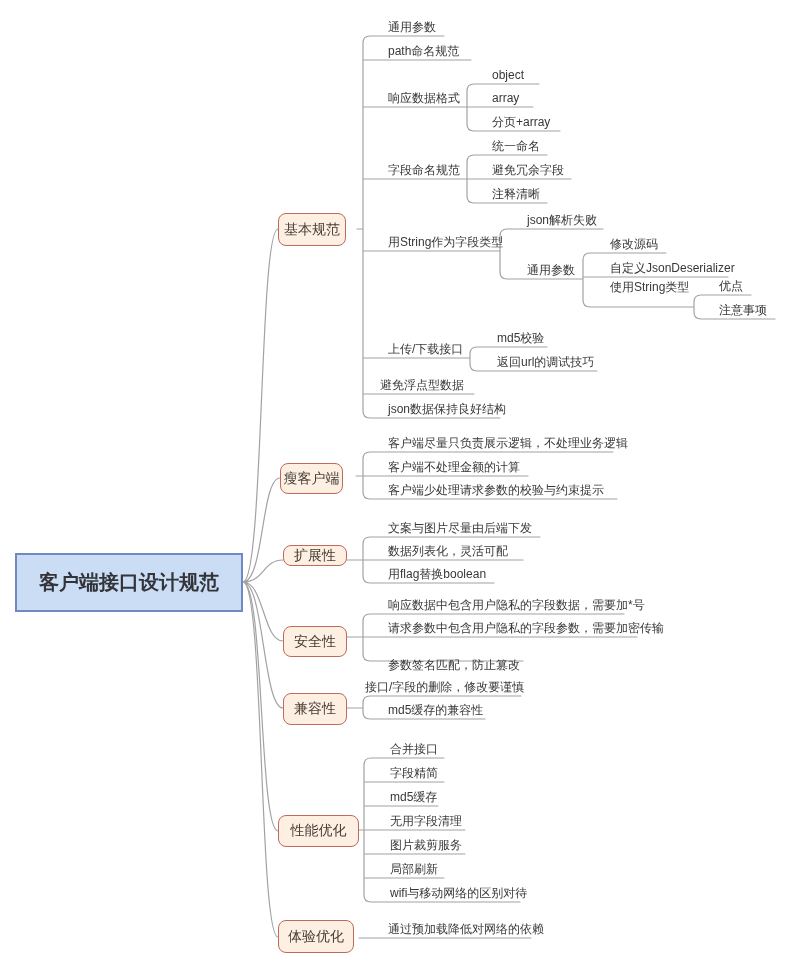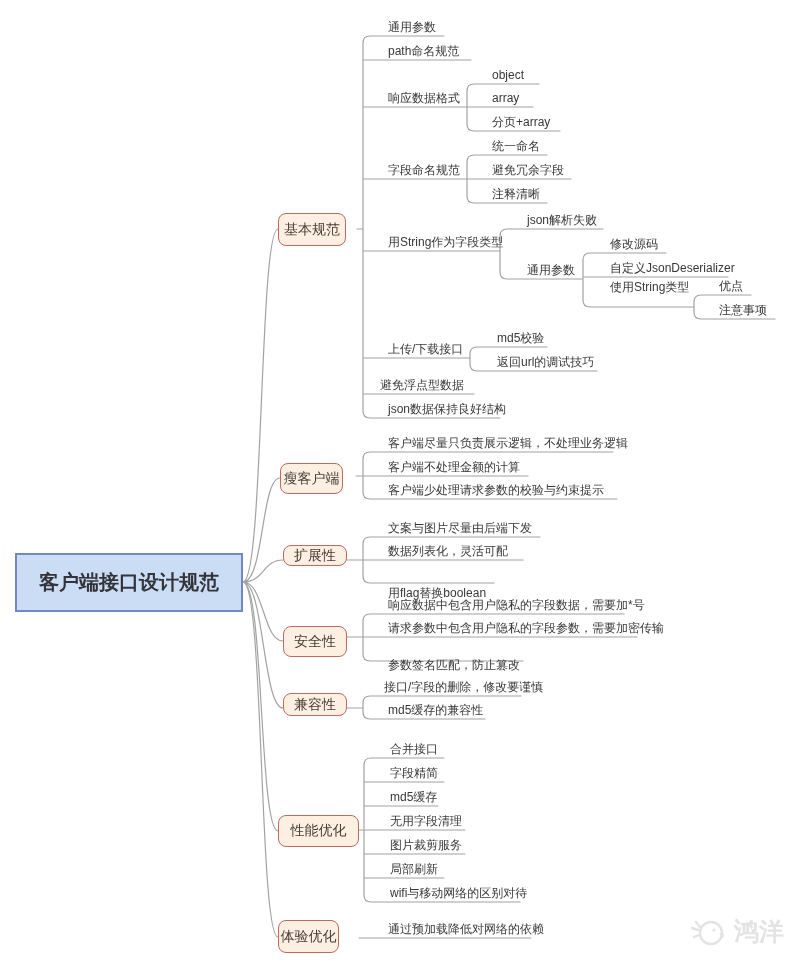--- a/index.html
+++ b/index.html
@@ -90,27 +90,27 @@
   </div>
   <div class="branch" style="left:280px;top:463px;width:63px;height:31px">
     <span>瘦客户端</span>
   </div>
   <div class="branch" style="left:283px;top:545px;width:64px;height:21px">
     <span>扩展性</span>
   </div>
   <div class="branch" style="left:283px;top:626px;width:64px;height:31px">
     <span>安全性</span>
   </div>
-  <div class="branch" style="left:283px;top:693px;width:64px;height:23px">
+  <div class="branch" style="left:283px;top:693px;width:64px;height:32px">
     <span>兼容性</span>
   </div>
   <div class="branch" style="left:278px;top:815px;width:81px;height:32px">
     <span>性能优化</span>
   </div>
-  <div class="branch" style="left:278px;top:920px;width:61px;height:33px">
+  <div class="branch" style="left:278px;top:920px;width:76px;height:33px">
     <span>体验优化</span>
   </div>
 
   <div class="leaf" style="left:388px;top:20px">通用参数</div>
   <div class="leaf" style="left:388px;top:44px">path命名规范</div>
   <div class="leaf" style="left:388px;top:91px">响应数据格式</div>
   <div class="leaf" style="left:492px;top:68px">object</div>
   <div class="leaf" style="left:492px;top:91px">array</div>
   <div class="leaf" style="left:492px;top:115px">分页+array</div>
   <div class="leaf" style="left:388px;top:163px">字段命名规范</div>
@@ -130,42 +130,33 @@
   <div class="leaf" style="left:497px;top:355px">返回url的调试技巧</div>
   <div class="leaf" style="left:380px;top:378px">避免浮点型数据</div>
   <div class="leaf" style="left:388px;top:402px">json数据保持良好结构</div>
 
   <div class="leaf" style="left:388px;top:436px">客户端尽量只负责展示逻辑，不处理业务逻辑</div>
   <div class="leaf" style="left:388px;top:460px">客户端不处理金额的计算</div>
   <div class="leaf" style="left:388px;top:483px">客户端少处理请求参数的校验与约束提示</div>
 
   <div class="leaf" style="left:388px;top:521px">文案与图片尽量由后端下发</div>
   <div class="leaf" style="left:388px;top:544px">数据列表化，灵活可配</div>
-  <div class="leaf" style="left:388px;top:586px">用flag替换boolean</div>
+  <div class="leaf" style="left:388px;top:567px">用flag替换boolean</div>
 
   <div class="leaf" style="left:388px;top:621px">请求参数中包含用户隐私的字段参数，需要加密传输</div>
   <div class="leaf" style="left:388px;top:598px">响应数据中包含用户隐私的字段数据，需要加*号</div>
   <div class="leaf" style="left:388px;top:658px">参数签名匹配，防止篡改</div>
 
-  <div class="leaf" style="left:384px;top:680px">接口/字段的删除，修改要谨慎</div>
+  <div class="leaf" style="left:365px;top:680px">接口/字段的删除，修改要谨慎</div>
   <div class="leaf" style="left:388px;top:703px">md5缓存的兼容性</div>
 
   <div class="leaf" style="left:390px;top:742px">合并接口</div>
   <div class="leaf" style="left:390px;top:766px">字段精简</div>
   <div class="leaf" style="left:390px;top:790px">md5缓存</div>
   <div class="leaf" style="left:390px;top:814px">无用字段清理</div>
   <div class="leaf" style="left:390px;top:838px">图片裁剪服务</div>
   <div class="leaf" style="left:390px;top:862px">局部刷新</div>
   <div class="leaf" style="left:390px;top:886px">wifi与移动网络的区别对待</div>
 
   <div class="leaf" style="left:388px;top:922px">通过预加载降低对网络的依赖</div>
 
-  <div class="watermark">
-    <svg width="42" height="42" viewBox="0 0 42 42" fill="none" stroke="#e3e3e3" stroke-width="2.4" stroke-linecap="round">
-      <circle cx="23" cy="23" r="11"></circle>
-      <circle cx="26" cy="20" r="1.6" fill="#e3e3e3" stroke="none"></circle>
-      <path d="M 33 24 Q 36 25 34 27"></path>
-      <path d="M 8 12 L 12 17 M 4 18 L 10 20 M 6 27 L 11 25"></path>
-    </svg>
-    <span>鸿洋</span>
-  </div>
 
 </div>
 
 </body></html>

